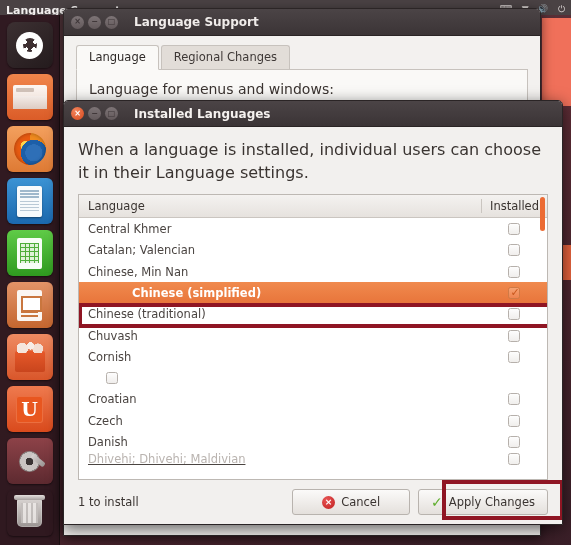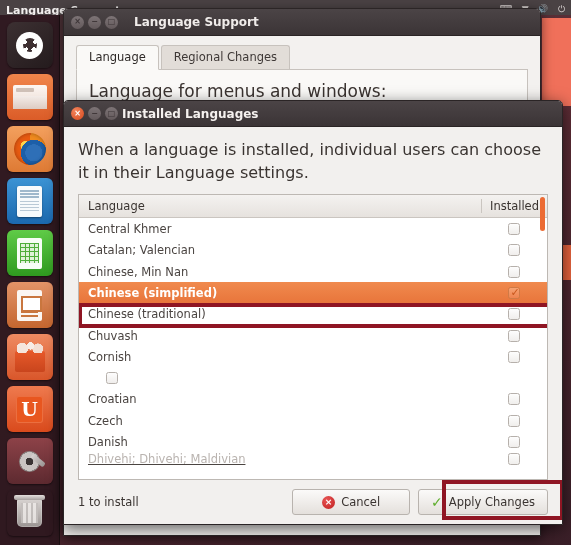--- a/index.html
+++ b/index.html
@@ -211,21 +211,21 @@
   .tab {
     padding: 4px 12px 5px 12px; font-size: 11.5px; color: #3e3836;
     border: 1px solid #c7c2bd; border-bottom: none;
     border-radius: 3px 3px 0 0; margin-right: 2px; background: #e2ddd8;
   }
   .tab.active { background: #faf9f7; color: #2f2a28; border-bottom: 1px solid #faf9f7; margin-bottom: -1px; }
   .ls-panel {
     background: #faf9f7; border: 1px solid #c7c2bd; border-top: none;
     padding: 11px 12px; height: 60px;
   }
-  .ls-label { font-size: 17px; color: #3b3431; }
+  .ls-label { font-size: 14px; color: #3b3431; }
 
   
   .dlg {
     position: absolute; left: 63px; top: 100px; width: 500px; height: 425px;
     background: #f2f0ee;
     border: 1px solid #2a2425;
     border-radius: 5px 5px 0 0;
     box-shadow: 0 4px 16px rgba(0,0,0,.6);
     overflow: hidden;
     display: flex; flex-direction: column;
@@ -234,21 +234,21 @@
     height: 26px; background: linear-gradient(180deg,#4b4446,#3b3436);
     display: flex; align-items: center; padding-left: 7px; flex: 0 0 auto;
     border-bottom: 1px solid #2a2425;
   }
   .dwb-close {
     width: 13px; height: 13px; border-radius: 50%; margin-right: 4px;
     background: radial-gradient(circle at 35% 30%, #f2845c, #d8481c);
     display:flex; align-items:center; justify-content:center;
     color:#fff; font-size:8px; font-weight:bold; line-height:1;
   }
-  .dlg-title { color: #f5f1ef; font-size: 12px; font-weight: bold; }
+  .dlg-title { color: #f5f1ef; font-size: 12px; font-weight: bold; margin-left: 12px; }
   .dlg-intro {
     font-size: 16px; color: #3a3431; line-height: 1.45;
     padding: 11px 14px 10px 14px;
   }
   .list-wrap {
     margin: 0 14px; flex: 1 1 auto; position: relative;
     border: 1px solid #bdb8b3; background: #fff; overflow: hidden;
   }
   .list-head {
     display: flex; height: 23px; align-items: center;
@@ -261,21 +261,21 @@
   .row {
     display: flex; align-items: center; height: 21.3px;
     font-size: 11.5px; color: #4a4441; position: relative;
   }
   .row .rname { flex: 1 1 auto; padding-left: 9px; white-space: nowrap; }
   .row .rchk { width: 66px; display: flex; justify-content: center; }
   .cbox {
     width: 12px; height: 12px; border: 1px solid #b6b0ab; border-radius: 2.5px;
     background: linear-gradient(180deg,#fdfdfd,#f0eeec);
   }
-  .row.sel { background: linear-gradient(180deg,#f08a4e,#e8743a); color: #fff; }
+  .row.sel { background: linear-gradient(180deg,#f08a4e,#e8743a); color: #fff; padding-left: 44px; }
   .row.sel .rname { font-weight: bold; }
   .row.sel .cbox {
     background: linear-gradient(180deg,#f6a272,#ef8450);
     border-color: #d4battrib; border-color: #cf7a46;
     position: relative;
   }
   .row.sel .cbox::after {
     content: "✓"; position: absolute; left: 0; top: -2px; width: 12px;
     text-align: center; font-size: 11px; color: #c9561c; line-height: 14px;
   }

